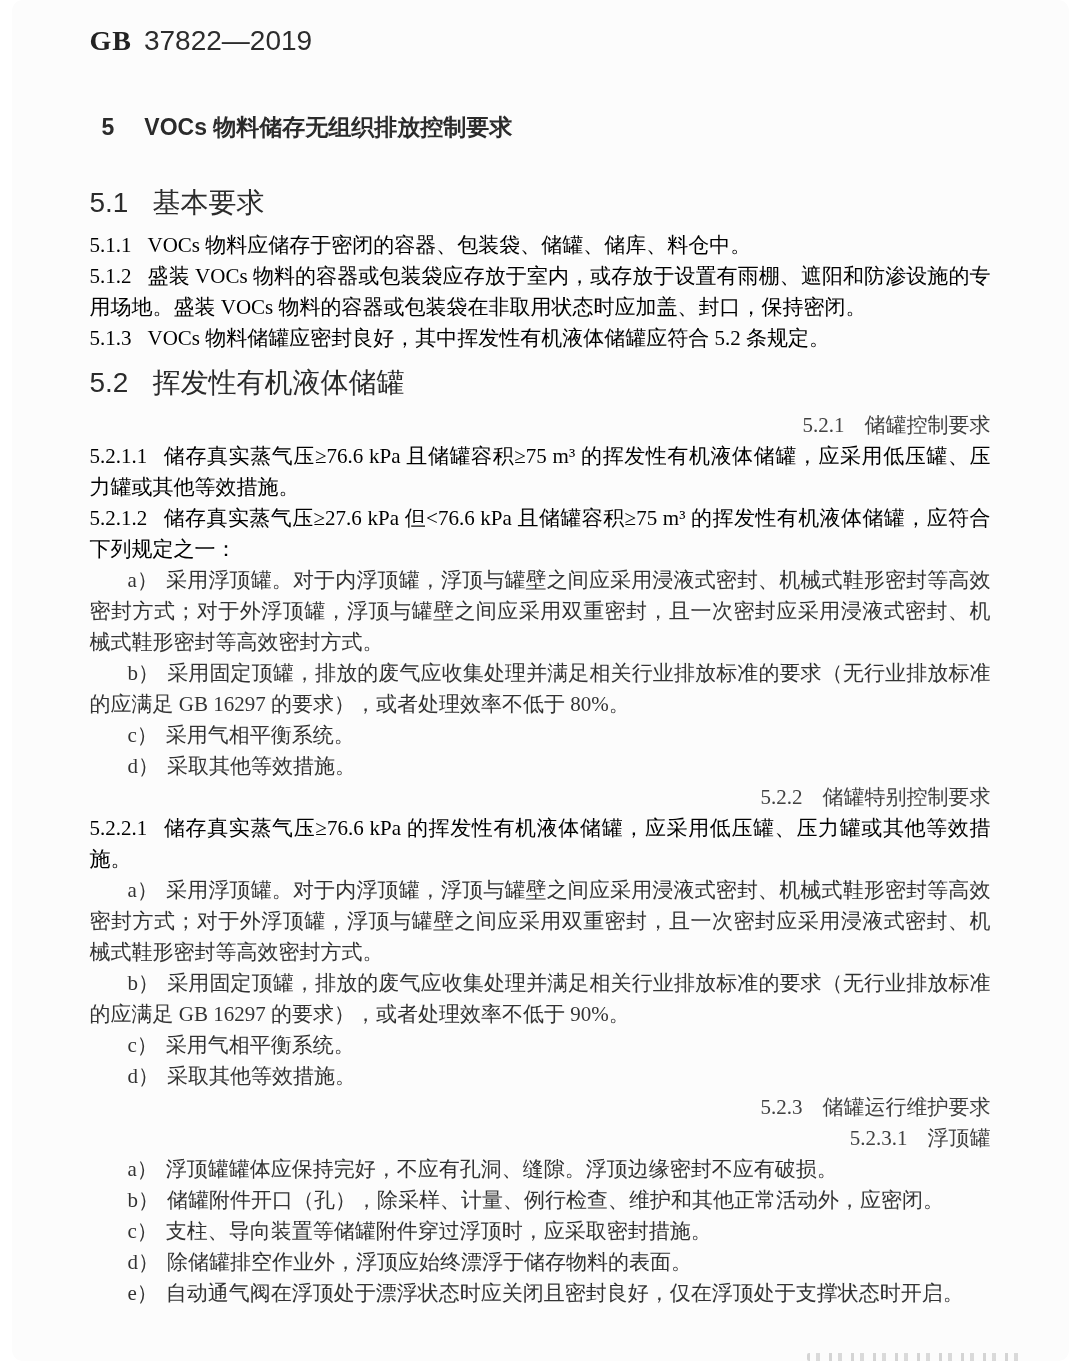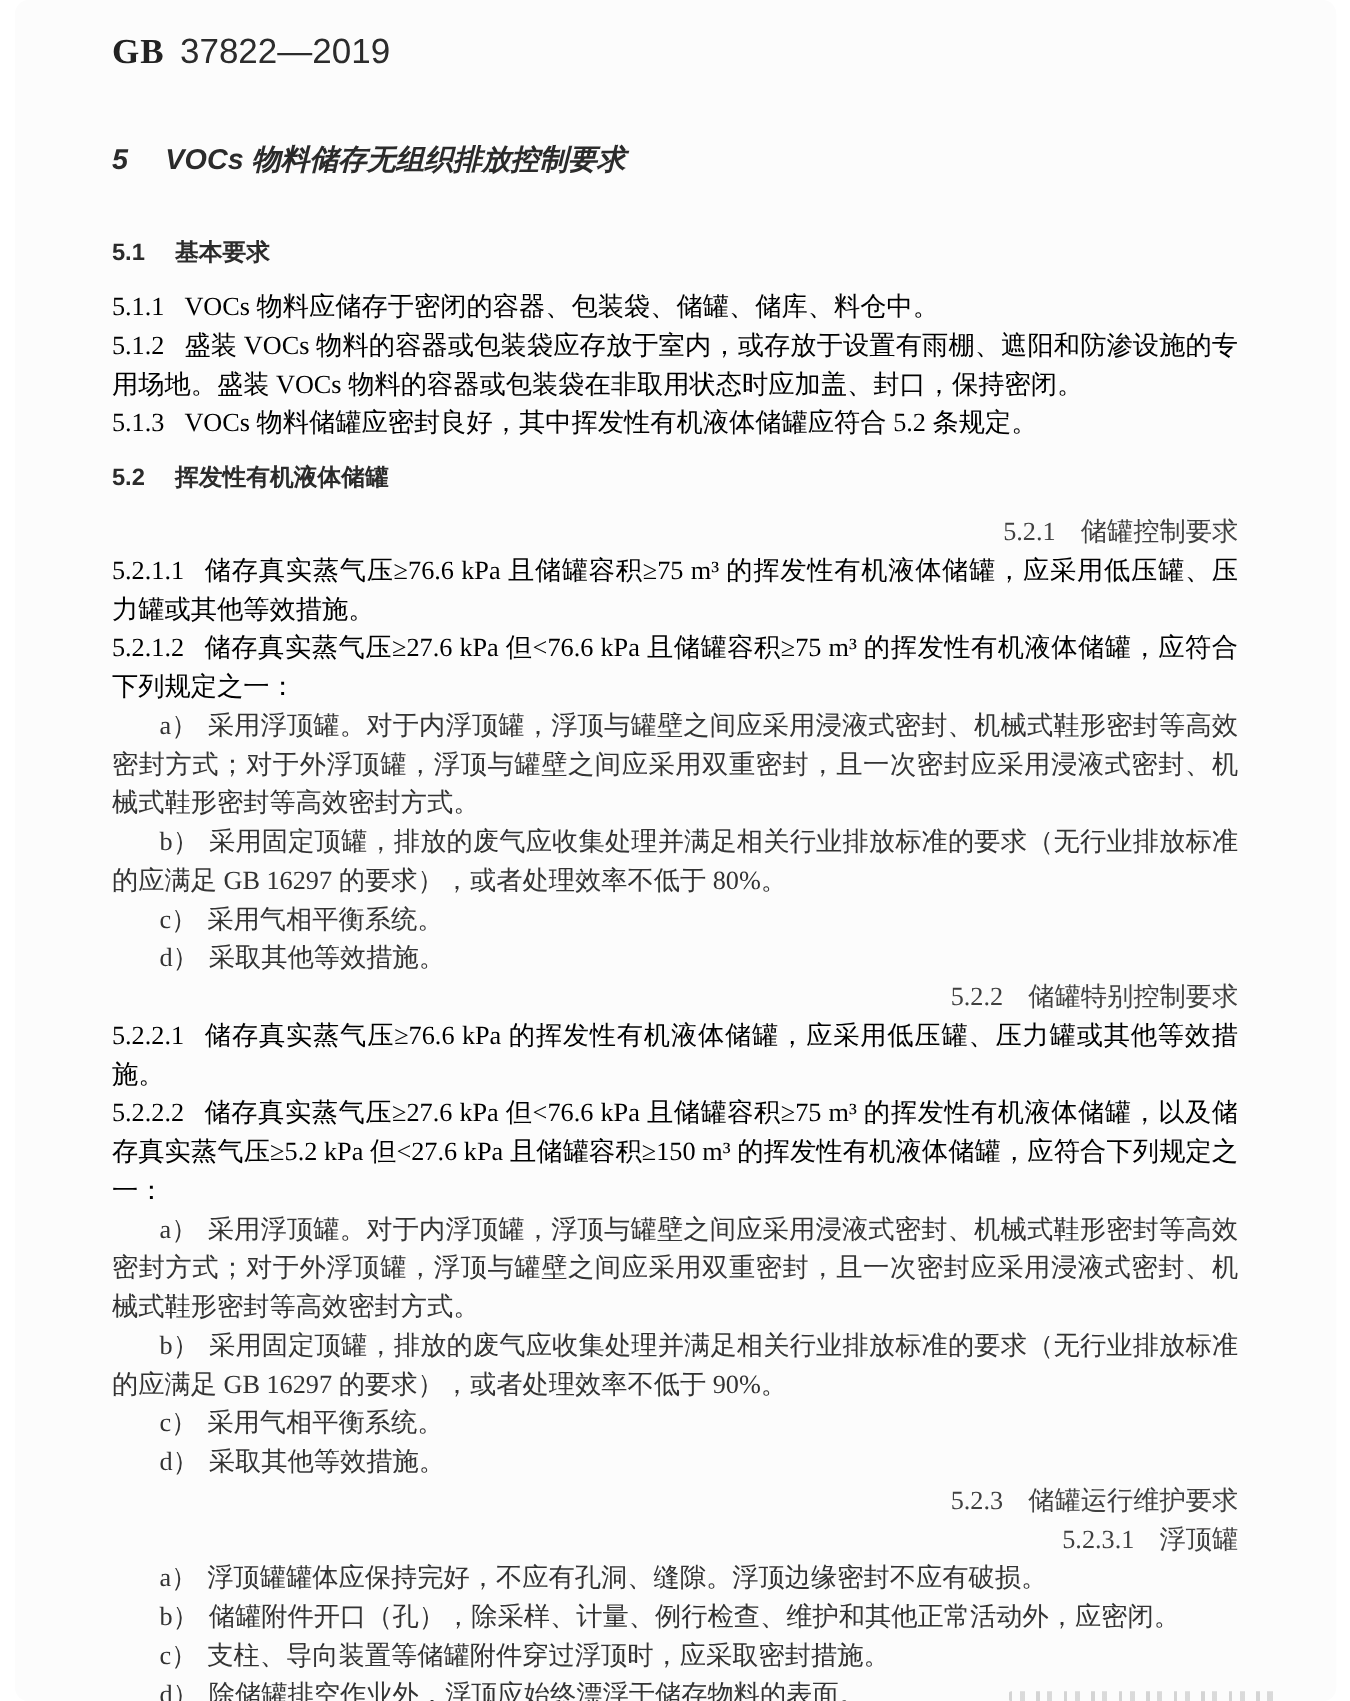--- a/index.html
+++ b/index.html
@@ -41,30 +41,29 @@
     font-size: 28px;
     color: #2c2c2c;
     margin-left: 8px;
   }
   
   .chapter-heading {
     font-family: "Liberation Sans", "DejaVu Sans", sans-serif;
     font-weight: bold;
     font-size: 23px;
     color: #2b2b2b;
-    margin: 54px 0 46px 0;
+    margin: 54px 0 46px 12px;
     line-height: 30px;
-    font-style: italic;
   }
   .chapter-heading .num { margin-right: 30px; }
   
   .section-heading {
     font-family: "Liberation Sans", "DejaVu Sans", sans-serif;
-    font-weight: bold;
-    font-size: 19px;
+    font-weight: normal;
+    font-size: 28px;
     color: #2b2b2b;
     margin: 14px 0 12px 0;
     line-height: 30px;
   }
   .section-heading .num { margin-right: 24px; }
   
   .sub-heading {
     font-size: 21px;
     font-weight: normal;
     color: #404040;
@@ -167,23 +166,20 @@
   <p class="list-item">
     <span class="label">d）</span><span>采取其他等效措施。</span>
   </p>
 
   <p class="sub-heading">
     <span class="num">5.2.2</span><span>储罐特别控制要求</span>
   </p>
   <p class="clause">
     <span class="num">5.2.2.1</span><span>储存真实蒸气压≥76.6 kPa 的挥发性有机液体储罐，应采用低压罐、压力罐或其他等效措施。</span>
   </p>
-  <p class="clause">
-    <span class="num">5.2.2.2</span><span>储存真实蒸气压≥27.6 kPa 但&lt;76.6 kPa 且储罐容积≥75 m³ 的挥发性有机液体储罐，以及储存真实蒸气压≥5.2 kPa 但&lt;27.6 kPa 且储罐容积≥150 m³ 的挥发性有机液体储罐，应符合下列规定之一：</span>
-  </p>
 
   <p class="list-item">
     <span class="label">a）</span><span>采用浮顶罐。对于内浮顶罐，浮顶与罐壁之间应采用浸液式密封、机械式鞋形密封等高效密封方式；对于外浮顶罐，浮顶与罐壁之间应采用双重密封，且一次密封应采用浸液式密封、机械式鞋形密封等高效密封方式。</span>
   </p>
   <p class="list-item">
     <span class="label">b）</span><span>采用固定顶罐，排放的废气应收集处理并满足相关行业排放标准的要求（无行业排放标准的应满足 GB 16297 的要求），或者处理效率不低于 90%。</span>
   </p>
   <p class="list-item">
     <span class="label">c）</span><span>采用气相平衡系统。</span>
   </p>

